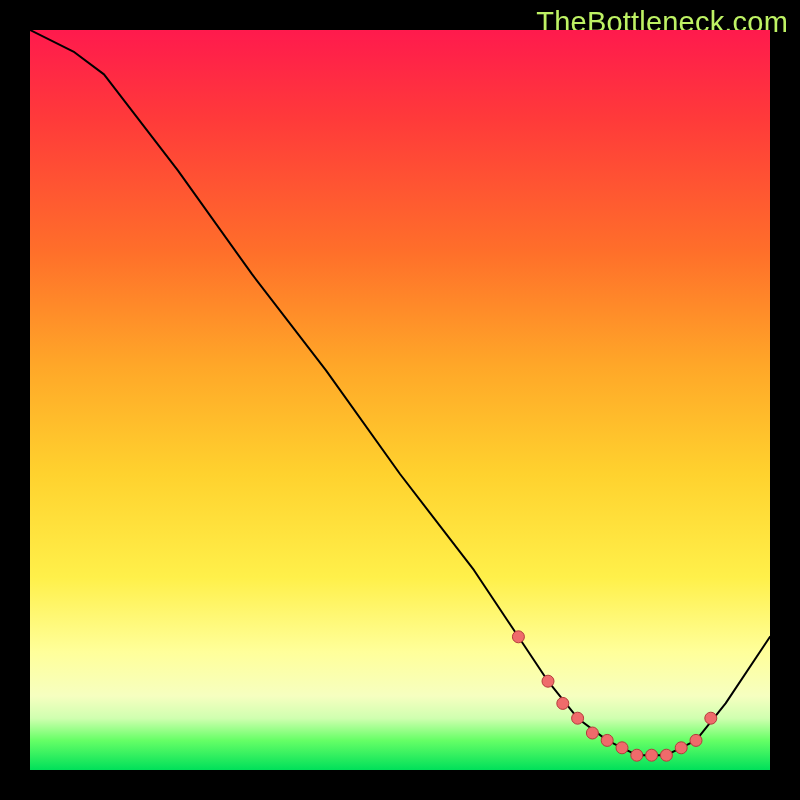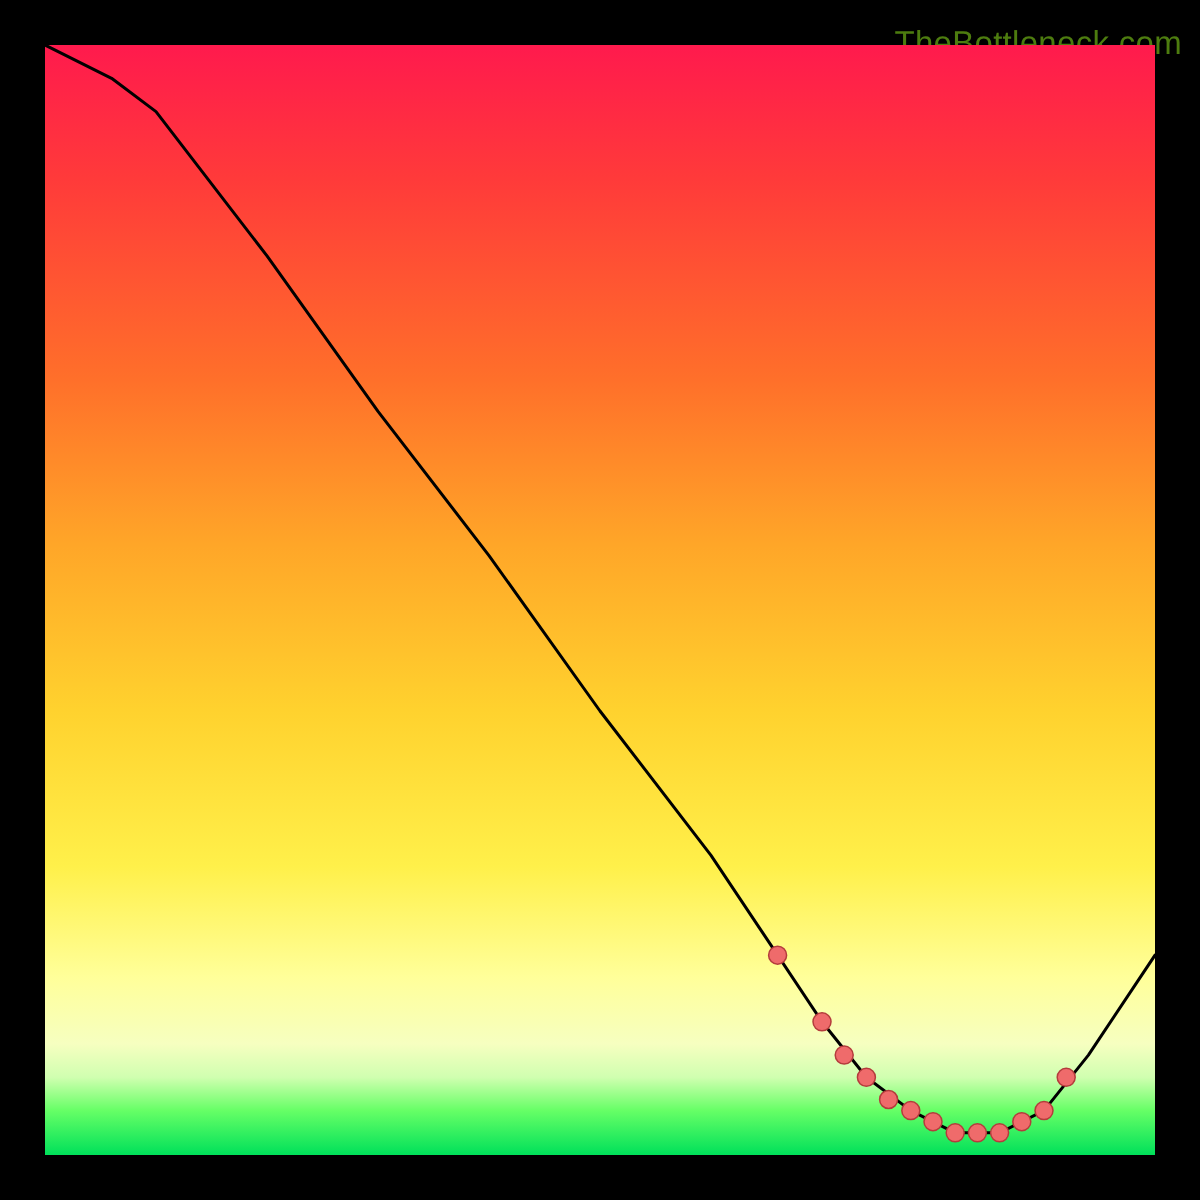--- a/index.html
+++ b/index.html
@@ -33,25 +33,25 @@
       #fff04a 74%,
       #ffff9a 84%,
       #f6ffc0 90%,
       #d0ffb0 93%,
       #66ff66 96%,
       #00e05a 100%
     );
   }
   .watermark {
     position: absolute;
-    top: 16px;
+    top: 6px;
     right: 12px;
     font-family: Arial, Helvetica, sans-serif;
-    font-size: 22px;
-    color: #4d7c0f;
+    font-size: 29px;
+    color: #bef264;
     letter-spacing: 0.2px;
     user-select: none;
   }
   svg.curve {
     position: absolute;
     left: 0;
     top: 0;
     width: 740px;
     height: 740px;
   }

